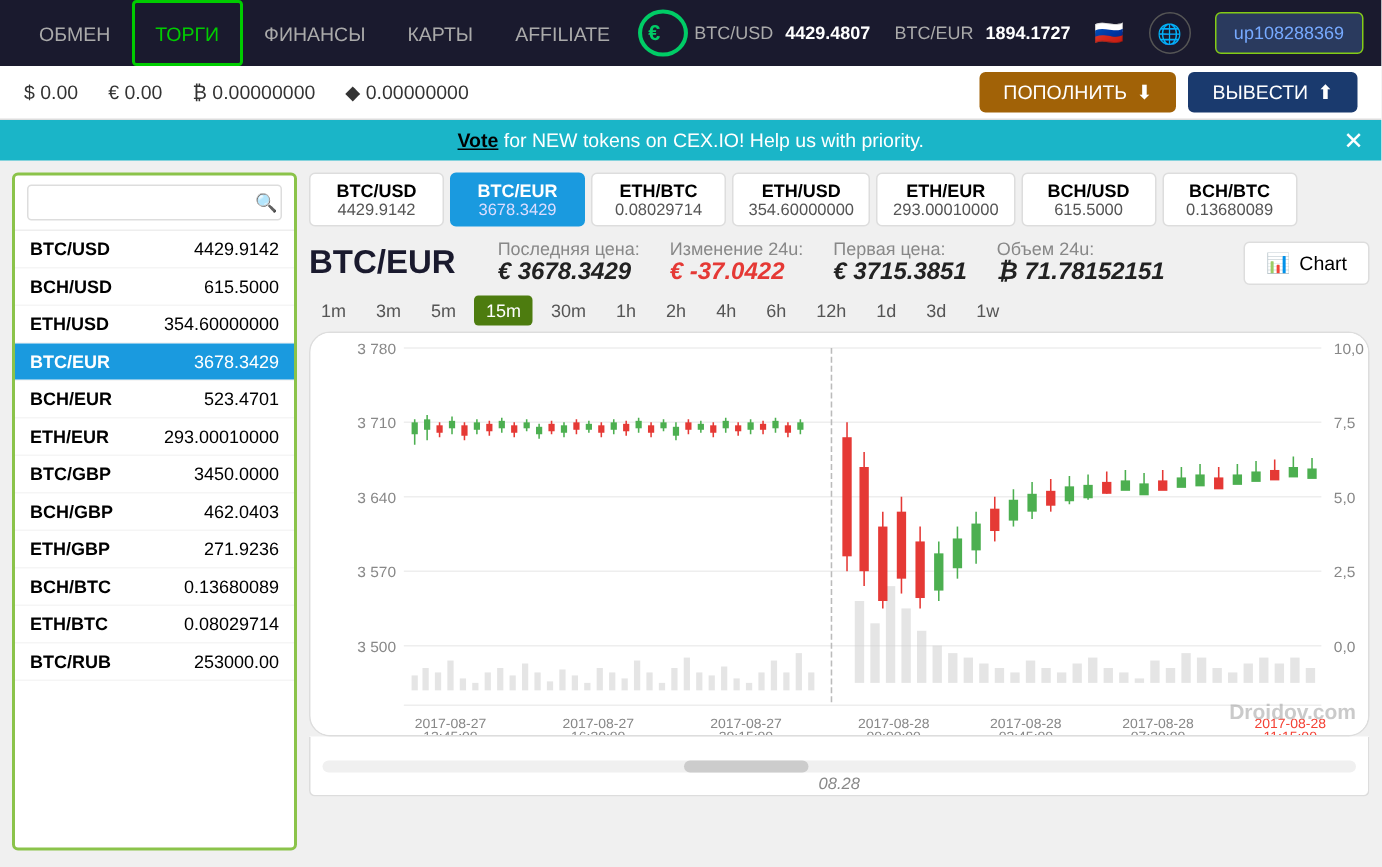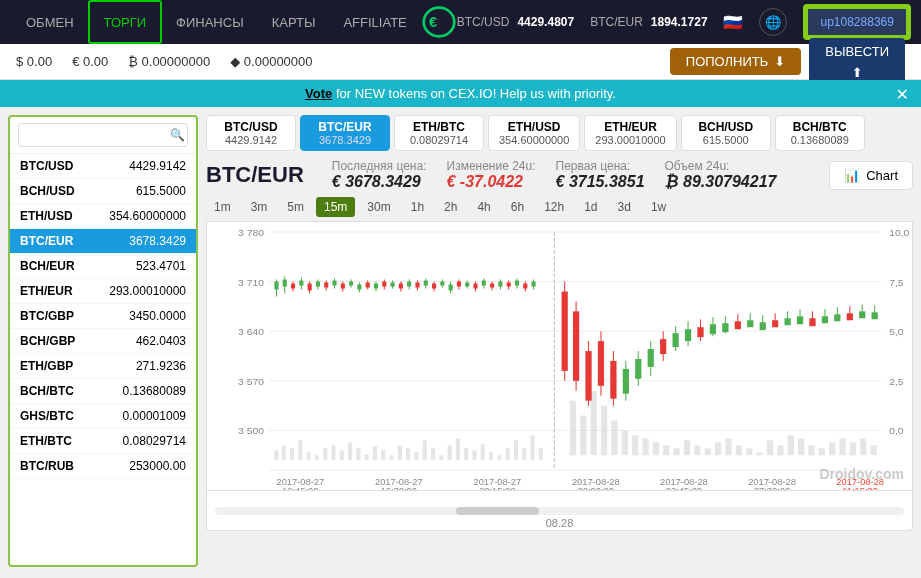--- a/index.html
+++ b/index.html
@@ -10,27 +10,27 @@
     .nav-item { color: #aaa; padding: 0 14px; font-size: 13px; cursor: pointer; height: 44px; display: flex; align-items: center; }
     .nav-item.active { color: #00cc00; border: 2px solid #00cc00; border-radius: 3px; }
     .logo { flex: 1; display: flex; justify-content: center; }
     .logo svg { width: 36px; height: 36px; }
     .header-right { display: flex; align-items: center; gap: 16px; }
     .price-info { color: #fff; font-size: 12px; display: flex; gap: 8px; align-items: center; }
     .price-label { color: #aaa; }
     .price-val { color: #fff; font-weight: bold; }
     .flag { font-size: 16px; }
     .globe-btn { background: transparent; border: 1px solid #555; border-radius: 50%; width: 28px; height: 28px; color: #aaa; cursor: pointer; display: flex; align-items: center; justify-content: center; }
-    .user-btn { background: #2a3a5e; border: 5px solid #84cc16; border-radius: 4px; color: #7af; padding: 6px 12px; cursor: pointer; font-size: 12px; }
+    .user-btn { background: #2a3a5e; border: 1px solid #84cc16; border-radius: 4px; color: #7af; padding: 6px 12px; cursor: pointer; font-size: 12px; }
 
     
     .balance-bar { background: #fff; display: flex; align-items: center; height: 36px; padding: 0 16px; border-bottom: 1px solid #ddd; }
     .balance-item { color: #333; font-size: 13px; margin-right: 20px; }
     .deposit-btn { margin-left: auto; background: #a16207; color: #fff; border: none; border-radius: 4px; padding: 6px 16px; font-size: 13px; cursor: pointer; display: flex; align-items: flex-start; gap: 6px; }
-    .withdraw-btn { background: #1a3a6e; color: #fff; border: none; border-radius: 4px; padding: 6px 16px; font-size: 13px; cursor: pointer; display: flex; align-items: center; gap: 6px; margin-left: 8px; flex-direction: column; }
+    .withdraw-btn { background: #1a3a6e; color: #fff; border: none; border-radius: 4px; padding: 6px 16px; font-size: 13px; cursor: pointer; display: flex; align-items: center; gap: 6px; margin-left: 8px; }
 
     
     .banner { background: #1ab5c8; color: #fff; text-align: center; padding: 6px; font-size: 13px; position: relative; }
     .banner a { color: #000000; font-weight: bold; text-decoration: underline; }
     .banner-close { position: absolute; right: 12px; top: 50%; transform: translateY(-50%); cursor: pointer; color: #fff; font-size: 16px; }
 
     
     .main { display: flex; height: calc(578px - 44px - 36px - 30px); background: #f0f0f0; }
 
     
@@ -63,21 +63,21 @@
     .stat-val { font-size: 16px; font-weight: bold; color: #222; font-style: italic; }
     .stat-val.negative { color: #e53935; }
     .chart-btn { margin-left: auto; border: 1px solid #ddd; background: #fff; border-radius: 4px; padding: 6px 14px; cursor: pointer; display: flex; align-items: center; gap: 6px; font-size: 13px; }
 
     
     .time-bar { display: flex; gap: 4px; margin-bottom: 4px; }
     .time-btn { border: none; background: transparent; padding: 3px 8px; cursor: pointer; border-radius: 3px; font-size: 12px; color: #555; }
     .time-btn.active { background: #4d7c0f; color: #fff; border-radius: 3px; }
 
     
-    .chart-area { background: #fff; border: 1px solid #ddd; border-radius: 0; position: relative; height: 270px; overflow: hidden; }
+    .chart-area { background: #fff; border: 1px solid #ddd; border-radius: 14px; position: relative; height: 270px; overflow: hidden; }
     .chart-canvas { width: 100%; height: 100%; }
 
     
     .scroll-area { background: #fff; border: 1px solid #ddd; border-top: none; height: 40px; display: flex; align-items: center; padding: 0 8px; border-radius: 0 0 4px 4px; }
     .scroll-track { flex: 1; height: 8px; background: #f0f0f0; border-radius: 4px; position: relative; }
     .scroll-thumb { position: absolute; left: 35%; width: 12%; height: 100%; background: #ccc; border-radius: 4px; cursor: pointer; }
     .scroll-label { font-size: 11px; color: #888; position: absolute; bottom: 2px; left: 50%; transform: translateX(-50%); }
 
     .watermark { position: absolute; bottom: 8px; right: 8px; color: rgba(150,150,150,0.5); font-size: 14px; font-weight: bold; }
   </style>
@@ -177,24 +177,20 @@
         </div>
         <div class="pair-row">
           <span class="pair-name">ETH/GBP</span>
           <span class="pair-price">271.9236</span>
         </div>
         <div class="pair-row">
           <span class="pair-name">BCH/BTC</span>
           <span class="pair-price">0.13680089</span>
         </div>
         <div class="pair-row">
-          <span class="pair-name">GHS/BTC</span>
-          <span class="pair-price">0.00001009</span>
-        </div>
-        <div class="pair-row">
           <span class="pair-name">ETH/BTC</span>
           <span class="pair-price">0.08029714</span>
         </div>
         <div class="pair-row">
           <span class="pair-name">BTC/RUB</span>
           <span class="pair-price">253000.00</span>
         </div>
       </div>
   </div>
 
@@ -240,21 +236,21 @@
       <div class="stat-item">
         <div class="stat-label">Изменение 24u:</div>
         <div class="stat-val negative">€ -37.0422</div>
       </div>
       <div class="stat-item">
         <div class="stat-label">Первая цена:</div>
         <div class="stat-val">€ 3715.3851</div>
       </div>
       <div class="stat-item">
         <div class="stat-label">Объем 24u:</div>
-        <div class="stat-val">₿ 89.30794217</div>
+        <div class="stat-val">₿ 71.78152151</div>
       </div>
       <button class="chart-btn">
         <span>📊</span>
         <span>Chart</span>
       </button>
     </div>
 
     <div class="time-bar" id="time-bar">
     <button class="time-btn">1m</button>
         <button class="time-btn">3m</button>
@@ -495,18 +491,18 @@
         <text x="545" y="274" text-anchor="middle" font-size="9" fill="#888">07:30:00</text>
         <text x="630" y="265" text-anchor="middle" font-size="9" fill="#f44336">2017-08-28</text>
         <text x="630" y="274" text-anchor="middle" font-size="9" fill="#f44336">11:15:00</text>
       </svg>
       <div class="watermark">Droidov.com</div>
     </div>
 
     <div class="scroll-area">
       <div class="scroll-track">
         <div class="scroll-thumb"></div>
-        <span class="scroll-label" style="position:absolute;bottom:-14px;left:50%;transform:translateX(-50%);font-size:11px;color:#888;">08.28</span>
+        <span class="scroll-label" style="position:absolute;bottom:-14px;left:50%;transform:translateX(-50%);font-size:11px;color:#888;font-style:italic;">08.28</span>
       </div>
     </div>
 
   </div>
 </div>
 
 </body></html>

